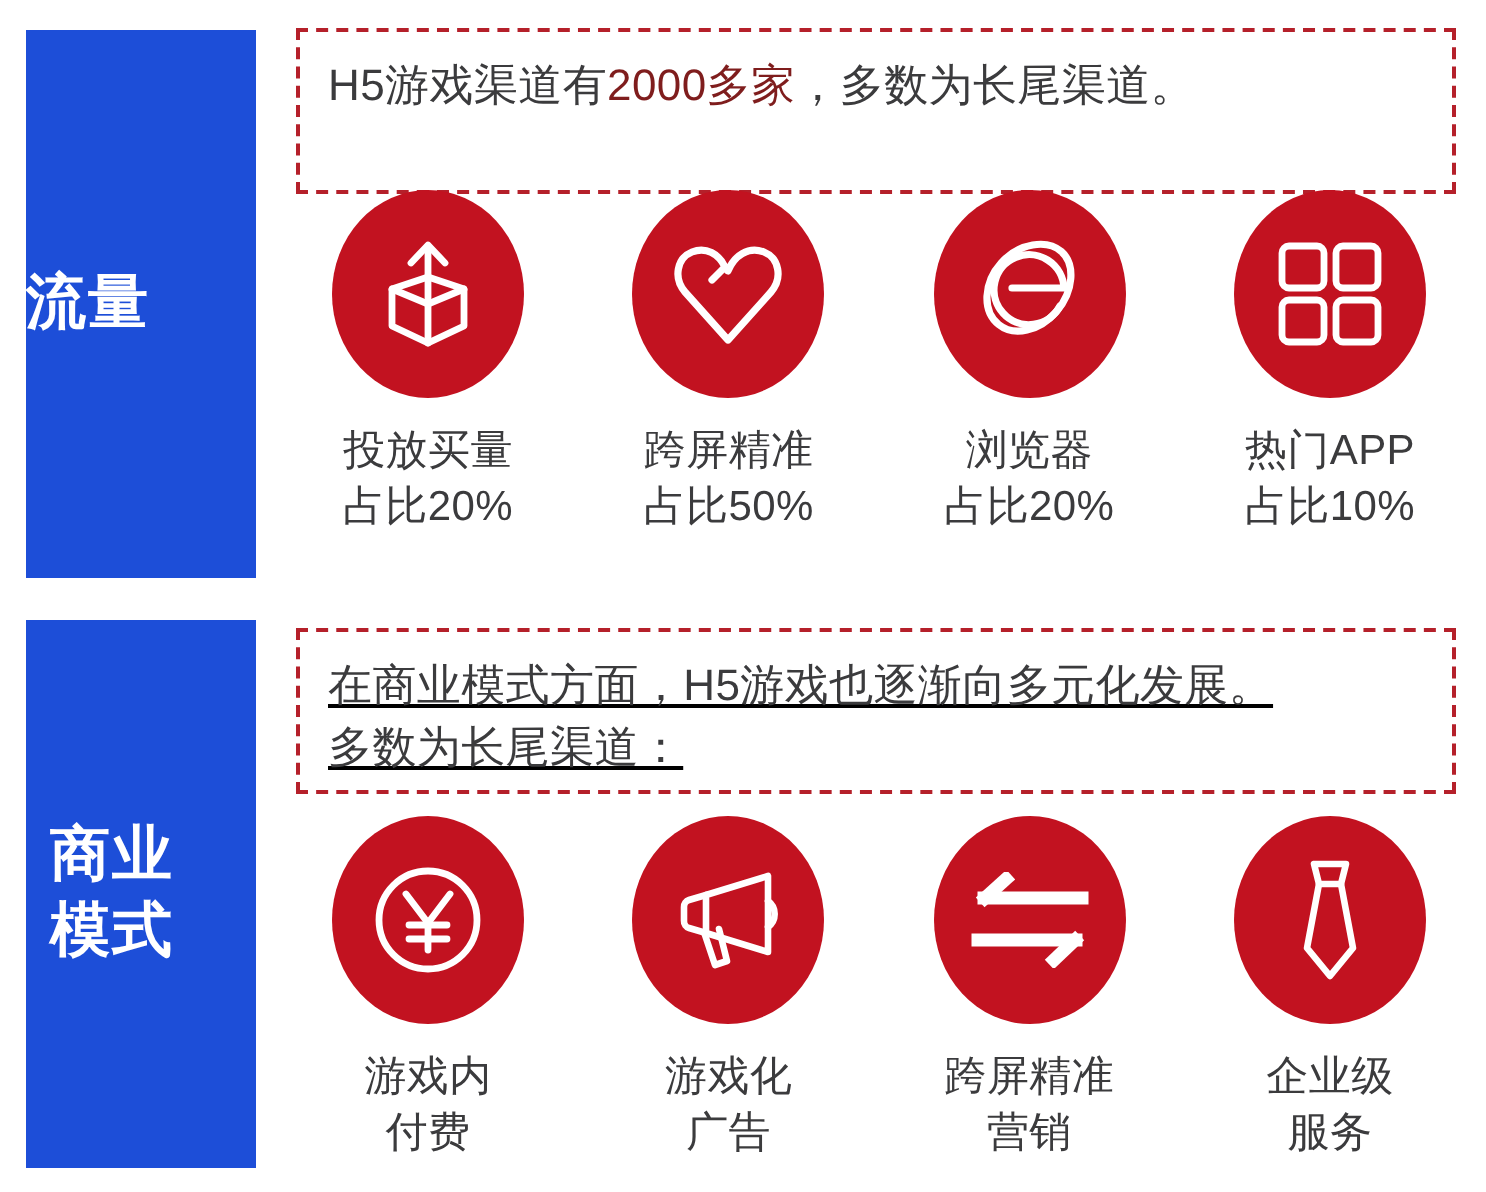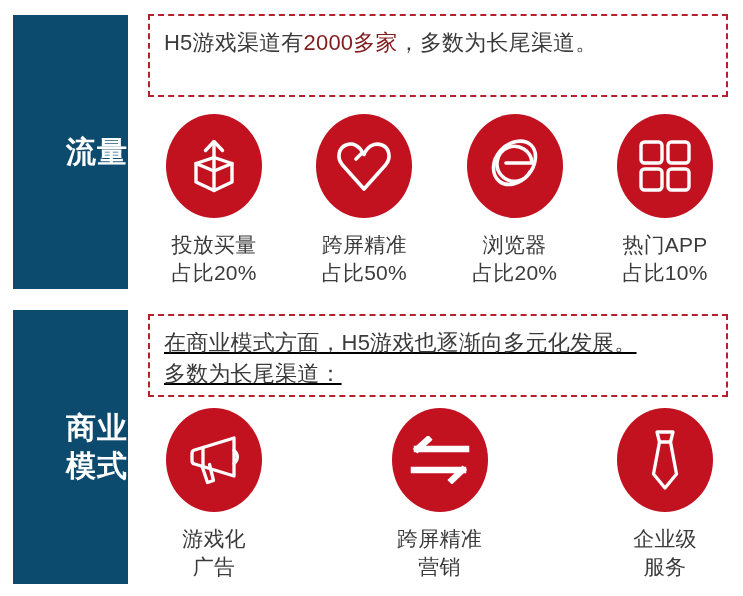--- a/index.html
+++ b/index.html
@@ -28,24 +28,24 @@
     width: 743px;
   }
   #section-traffic { top: 0px;   height: 300px; }
   #section-biz     { top: 300px; height: 296px; }
 
   
   .side-panel {
     position: absolute;
     left: 13px;
     width: 115px;
-    background: #0c4a6e;
+    background: #1d4ed8;
     display: flex;
     align-items: center;
-    justify-content: flex-end;
+    justify-content: flex-start;
     box-sizing: border-box;
   }
   #section-traffic .side-panel { top: 15px; height: 274px; }
   #section-biz     .side-panel { top: 10px; height: 274px; padding-left: 12px; }
 
   .side-panel-label {
     color: #ffffff;
     font-size: 30px;
     font-weight: bold;
     line-height: 1.28;
@@ -79,21 +79,21 @@
 
   
   .icon-row {
     position: absolute;
     left: 148px;
     width: 583px;
     display: flex;
     justify-content: space-between;
     align-items: flex-start;
   }
-  #section-traffic .icon-row { top: 114px; }
+  #section-traffic .icon-row { top: 95px; }
   #section-biz     .icon-row { top: 108px; }
 
   .icon-cell {
     width: 132px;
     display: flex;
     flex-direction: column;
     align-items: center;
   }
 
   .icon-disc {
@@ -201,20 +201,33 @@
 模式</div>
     </div>
 
     <div class="callout">
       <div class="callout-line">在商业模式方面，H5游戏也逐渐向多元化发展。</div>
       <div class="callout-line">多数为长尾渠道：</div>
     </div>
 
     <div class="icon-row">
 
+      <div class="icon-cell">
+        <div class="icon-disc">
+          <svg width="60" height="60" viewBox="0 0 60 60" fill="none" stroke="#ffffff" stroke-width="3.4" stroke-linecap="round" stroke-linejoin="round">
+            <circle cx="30" cy="30" r="24.5"></circle>
+            <path d="M19 17 L30 31.5 L41 17"></path>
+            <path d="M30 31.5 L30 45"></path>
+            <path d="M20.5 32.5 L39.5 32.5"></path>
+            <path d="M20.5 39.5 L39.5 39.5"></path>
+          </svg>
+        </div>
+        <div class="icon-caption">游戏内
+付费</div>
+      </div>
 
       <div class="icon-cell">
         <div class="icon-disc">
           <svg width="62" height="56" viewBox="0 0 62 56" fill="none" stroke="#ffffff" stroke-width="3.3" stroke-linecap="round" stroke-linejoin="round">
 
             <path d="M20 15.5 L51 6 L51 44 L20 34.5 Z"></path>
 
             <path d="M20 15.5 L11.5 18 A3.5 3.5 0 0 0 9 21.5 L9 28.5
                      A3.5 3.5 0 0 0 11.5 32 L20 34.5"></path>
 

